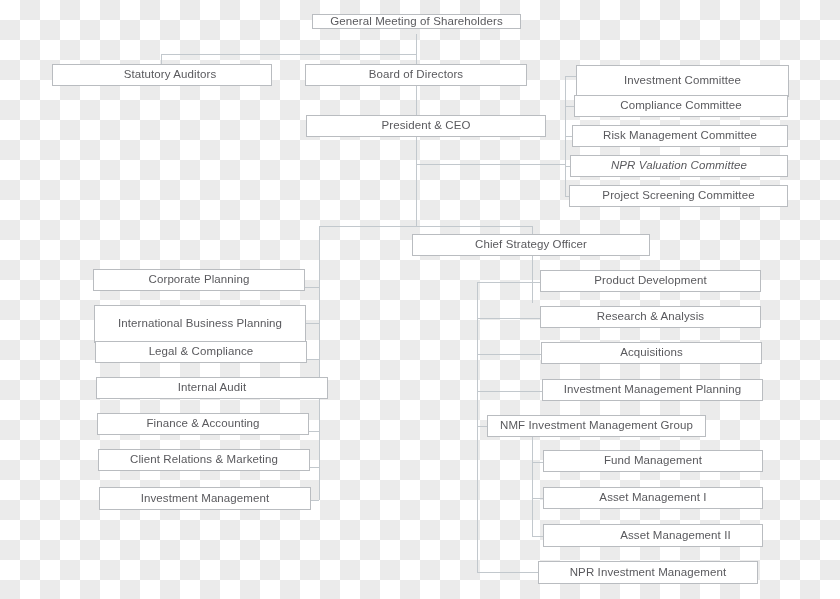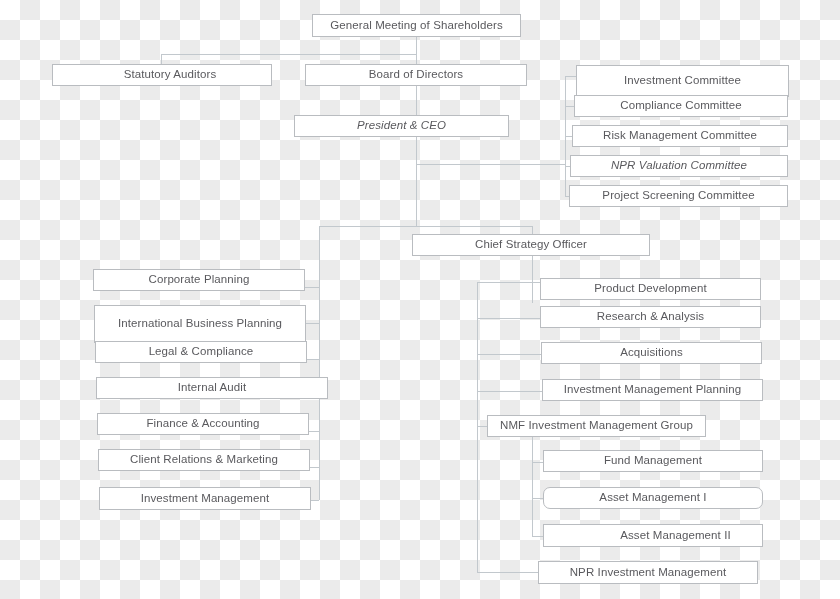--- a/index.html
+++ b/index.html
@@ -97,50 +97,50 @@
   <div class="conn h" style="left:477px; top:354px; width:65px;"></div>
   <div class="conn h" style="left:477px; top:391px; width:66px;"></div>
   <div class="conn h" style="left:477px; top:426px; width:10px;"></div>
   <div class="conn h" style="left:477px; top:572px; width:66px;"></div>
 
   <div class="conn v" style="left:532px; top:437px; height:99px;"></div>
   <div class="conn h" style="left:532px; top:462px; width:12px;"></div>
   <div class="conn h" style="left:532px; top:498px; width:12px;"></div>
   <div class="conn h" style="left:532px; top:536px; width:12px;"></div>
 
-  <div class="node" style="left:312px; top:14px; width:209px; height:23px;">General Meeting of Shareholders</div>
+  <div class="node" style="left:312px; top:14px; width:209px; height:15px;">General Meeting of Shareholders</div>
 
   <div class="node" style="left:52px; top:64px; width:220px; height:22px;padding-left:16px;">Statutory Auditors</div>
 
   <div class="node" style="left:305px; top:64px; width:222px; height:22px;">Board of Directors</div>
 
-  <div class="node" style="left:294px; top:115px; width:215px; height:22px;font-style:italic;">President &amp; CEO</div>
+  <div class="node" style="left:306px; top:115px; width:240px; height:22px;">President &amp; CEO</div>
 
   <div class="node" style="left:576px; top:65px; width:213px; height:32px;">Investment Committee</div>
   <div class="node" style="left:574px; top:95px; width:214px; height:22px;">Compliance Committee</div>
   <div class="node" style="left:572px; top:125px; width:216px; height:22px;">Risk Management Committee</div>
   <div class="node" style="left:570px; top:155px; width:218px; height:22px;font-style:italic;">NPR Valuation Committee</div>
   <div class="node" style="left:569px; top:185px; width:219px; height:22px;">Project Screening Committee</div>
 
   <div class="node" style="left:412px; top:234px; width:238px; height:22px;">Chief Strategy Officer</div>
 
   <div class="node" style="left:93px; top:269px; width:212px; height:22px;">Corporate Planning</div>
   <div class="node" style="left:94px; top:305px; width:212px; height:38px;">International Business Planning</div>
   <div class="node" style="left:95px; top:341px; width:212px; height:22px;">Legal &amp; Compliance</div>
   <div class="node" style="left:96px; top:377px; width:232px; height:22px;">Internal Audit</div>
   <div class="node" style="left:97px; top:413px; width:212px; height:22px;">Finance &amp; Accounting</div>
   <div class="node" style="left:98px; top:449px; width:212px; height:22px;">Client Relations &amp; Marketing</div>
   <div class="node" style="left:99px; top:487px; width:212px; height:23px;">Investment Management</div>
 
-  <div class="node" style="left:540px; top:270px; width:221px; height:22px;margin-top:8px;">Product Development</div>
+  <div class="node" style="left:540px; top:270px; width:221px; height:22px;">Product Development</div>
   <div class="node" style="left:540px; top:306px; width:221px; height:22px;">Research &amp; Analysis</div>
   <div class="node" style="left:541px; top:342px; width:221px; height:22px;">Acquisitions</div>
   <div class="node" style="left:542px; top:379px; width:221px; height:22px;">Investment Management Planning</div>
 
   <div class="node" style="left:487px; top:415px; width:219px; height:22px;">NMF Investment Management Group</div>
 
   <div class="node" style="left:543px; top:450px; width:220px; height:22px;">Fund Management</div>
-  <div class="node" style="left:543px; top:487px; width:220px; height:22px;border-radius:7px;">Asset Management  I</div>
+  <div class="node" style="left:543px; top:487px; width:220px; height:22px;">Asset Management  I</div>
   <div class="node" style="left:543px; top:524px; width:220px; height:23px;padding-left:45px;">Asset Management  II</div>
 
   <div class="node" style="left:538px; top:561px; width:220px; height:23px;">NPR Investment Management</div>
 
 </div>
 
 </body></html>

